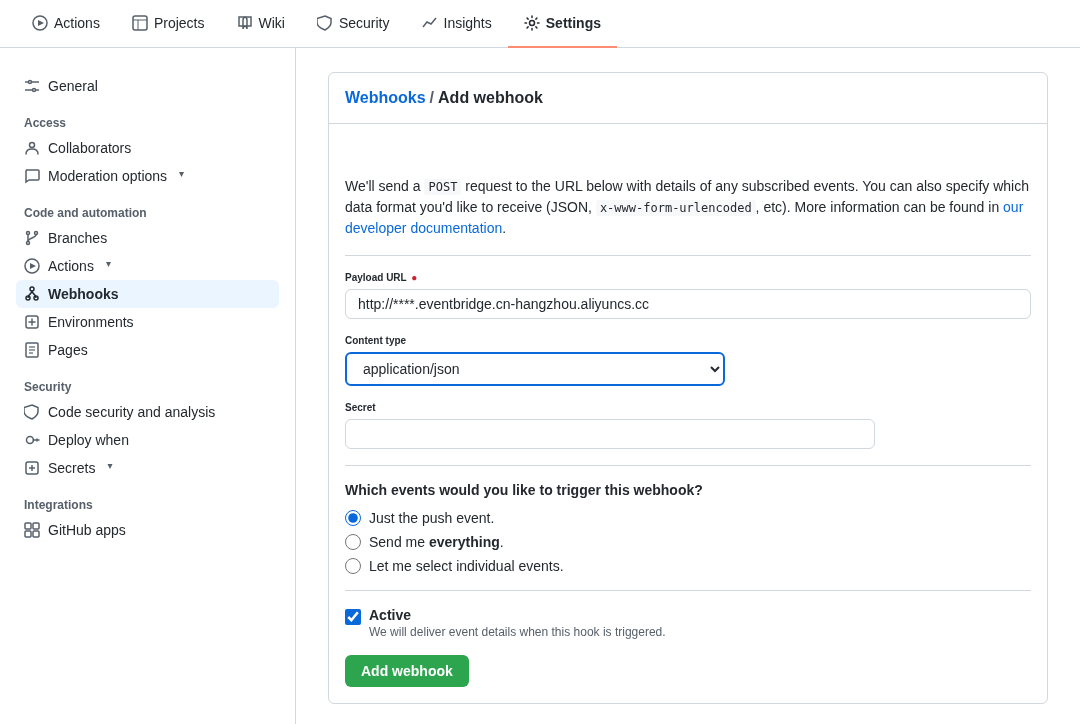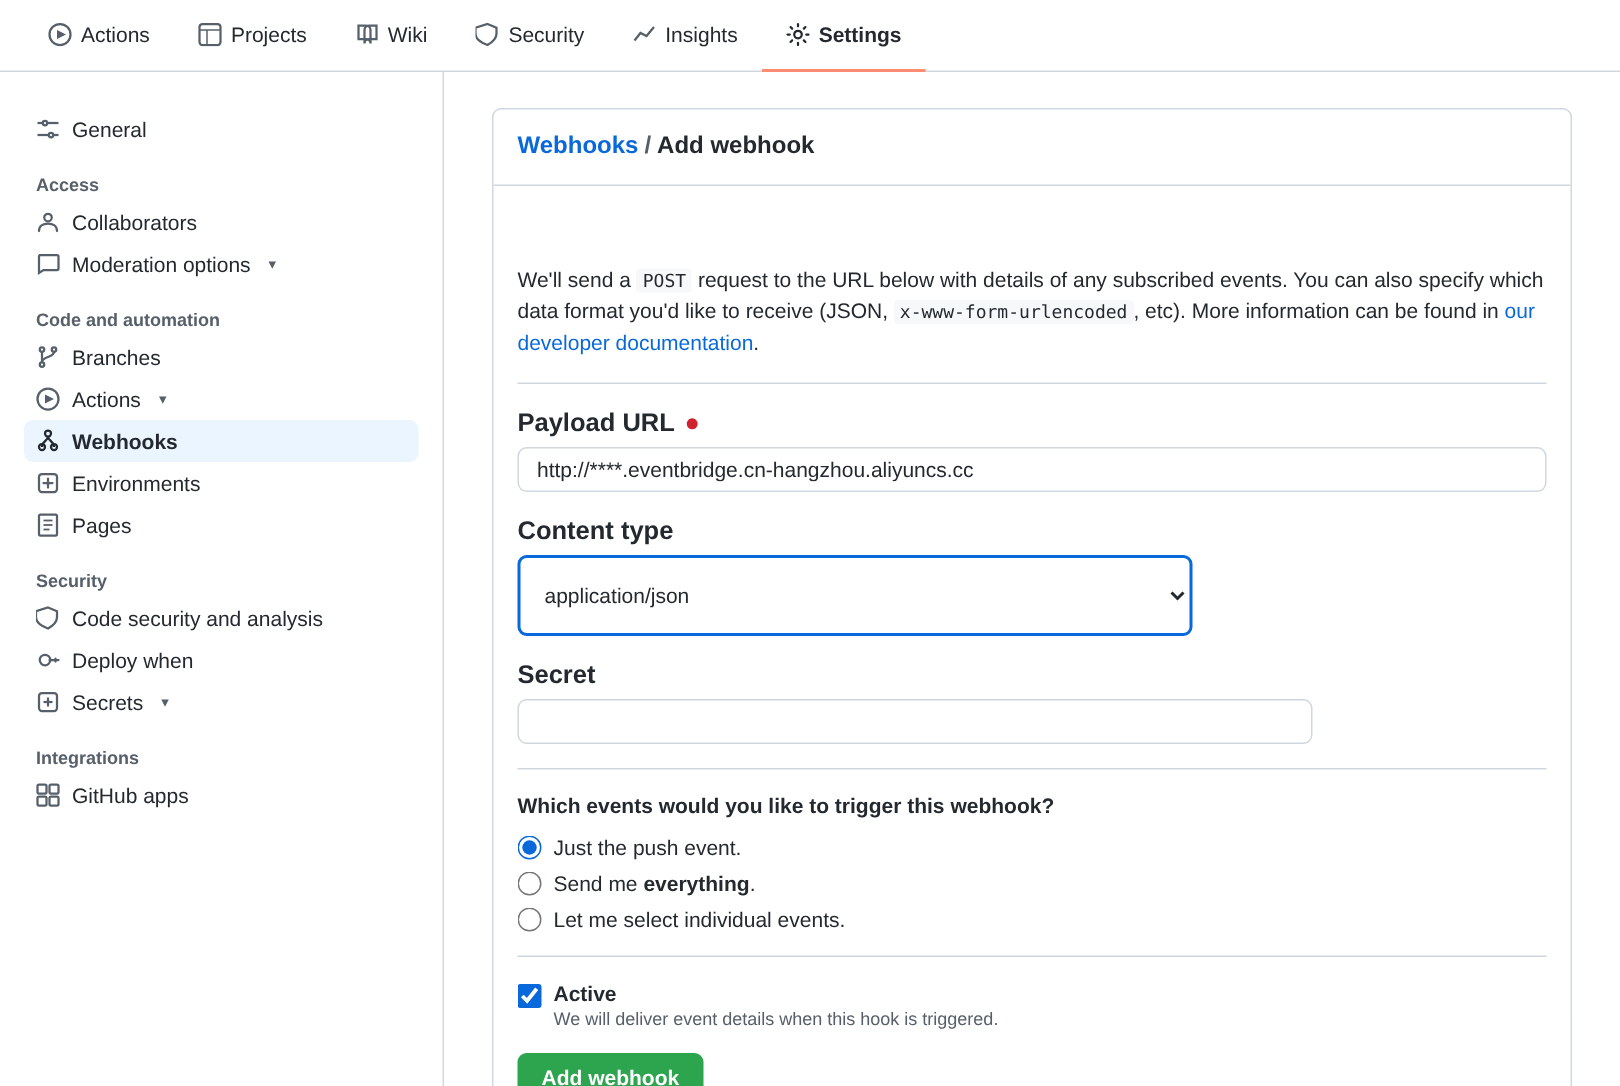--- a/index.html
+++ b/index.html
@@ -9,43 +9,43 @@
     .top-nav { display: flex; align-items: center; border-bottom: 1px solid #d0d7de; padding: 0 16px; height: 48px; background: #fff; }
     .top-nav-item { display: flex; align-items: center; gap: 6px; padding: 12px 16px; font-size: 14px; color: #24292f; cursor: pointer; text-decoration: none; border-bottom: 2px solid transparent; height: 48px; }
     .top-nav-item.active { color: #24292f; border-bottom: 2px solid #fd8c73; font-weight: 600; }
     .nav-icon { width: 16px; height: 16px; display: inline-flex; align-items: center; justify-content: center; color: #57606a; }
 
     
     .layout { display: flex; min-height: calc(100vh - 48px); }
 
     
     .sidebar { width: 296px; padding: 24px 16px; border-right: 1px solid #d0d7de; flex-shrink: 0; }
-    .sidebar-item { display: flex; align-items: center; gap: 8px; padding: 6px 8px; border-radius: 6px; cursor: pointer; color: #24292f; font-size: 14px; text-decoration: none; }
+    .sidebar-item { display: flex; gap: 8px; padding: 6px 8px; border-radius: 6px; cursor: pointer; color: #24292f; font-size: 14px; text-decoration: none; }
     .sidebar-item.active { background: #eaf5ff; font-weight: 600; }
     .sidebar-section-label { font-size: 12px; font-weight: 600; color: #57606a; padding: 8px 8px 4px; text-transform: none; margin-top: 8px; }
     .sidebar-icon { width: 16px; height: 16px; display: inline-flex; align-items: center; justify-content: center; color: #57606a; flex-shrink: 0; }
     .sidebar-chevron { margin-left: 4px; color: #57606a; font-size: 10px; }
 
     
     .main { flex: 1; padding: 24px 32px; background: #fff; }
     .content-box { border: 1px solid #d0d7de; border-radius: 6px; max-width: 720px; }
     .content-box-header { padding: 16px; border-bottom: 1px solid #d0d7de; }
     .breadcrumb { display: flex; align-items: center; gap: 4px; font-size: 16px; font-weight: 600; }
     .breadcrumb-link { color: #0969da; text-decoration: none; cursor: pointer; }
     .breadcrumb-sep { color: #57606a; }
     .content-box-body { padding: 16px; }
     .description { font-size: 14px; color: #24292f; line-height: 1.5; margin-bottom: 16px; margin-top: 36px; }
     .description code { font-family: monospace; font-size: 12px; background: #f6f8fa; padding: 1px 4px; border-radius: 3px; }
     .description a { color: #0969da; text-decoration: none; }
     .divider { border: none; border-top: 1px solid #d0d7de; margin: 16px 0; }
     .form-group { margin-bottom: 16px; }
-    .form-label { display: block; font-size: 17px; font-weight: 600; margin-bottom: 6px; }
+    .form-label { display: block; font-size: 10px; font-weight: 600; margin-bottom: 6px; }
     .required-dot { color: #cf222e; margin-left: 2px; }
     .form-input { width: 100%; padding: 6px 12px; border: 1px solid #d0d7de; border-radius: 6px; font-size: 14px; color: #24292f; background: #fff; outline: none; }
-    .form-select { width: 450px; padding: 16px 12px; border: 2px solid #0969da; border-radius: 6px; font-size: 14px; color: #24292f; background: #fff; outline: none; cursor: pointer; appearance: auto; }
+    .form-select { width: 380px; padding: 6px 12px; border: 2px solid #0969da; border-radius: 6px; font-size: 14px; color: #24292f; background: #fff; outline: none; cursor: pointer; appearance: auto; }
     .radio-group { display: flex; flex-direction: column; gap: 8px; margin-bottom: 16px; }
     .radio-item { display: flex; align-items: flex-start; gap: 8px; font-size: 14px; cursor: pointer; }
     .radio-item input[type="radio"] { width: 16px; height: 16px; accent-color: #0969da; cursor: pointer; }
     .checkbox-item { display: flex; align-items: flex-start; gap: 8px; font-size: 14px; }
     .checkbox-item input[type="checkbox"] { width: 16px; height: 16px; margin-top: 2px; accent-color: #0969da; cursor: pointer; }
     .checkbox-label { font-weight: 600; }
     .checkbox-desc { font-size: 12px; color: #57606a; margin-top: 2px; }
     .section-title { font-size: 14px; font-weight: 600; margin-bottom: 12px; }
     .btn-add { background: #2da44e; color: #fff; border: none; padding: 8px 16px; border-radius: 6px; font-size: 14px; font-weight: 600; cursor: pointer; }
 

